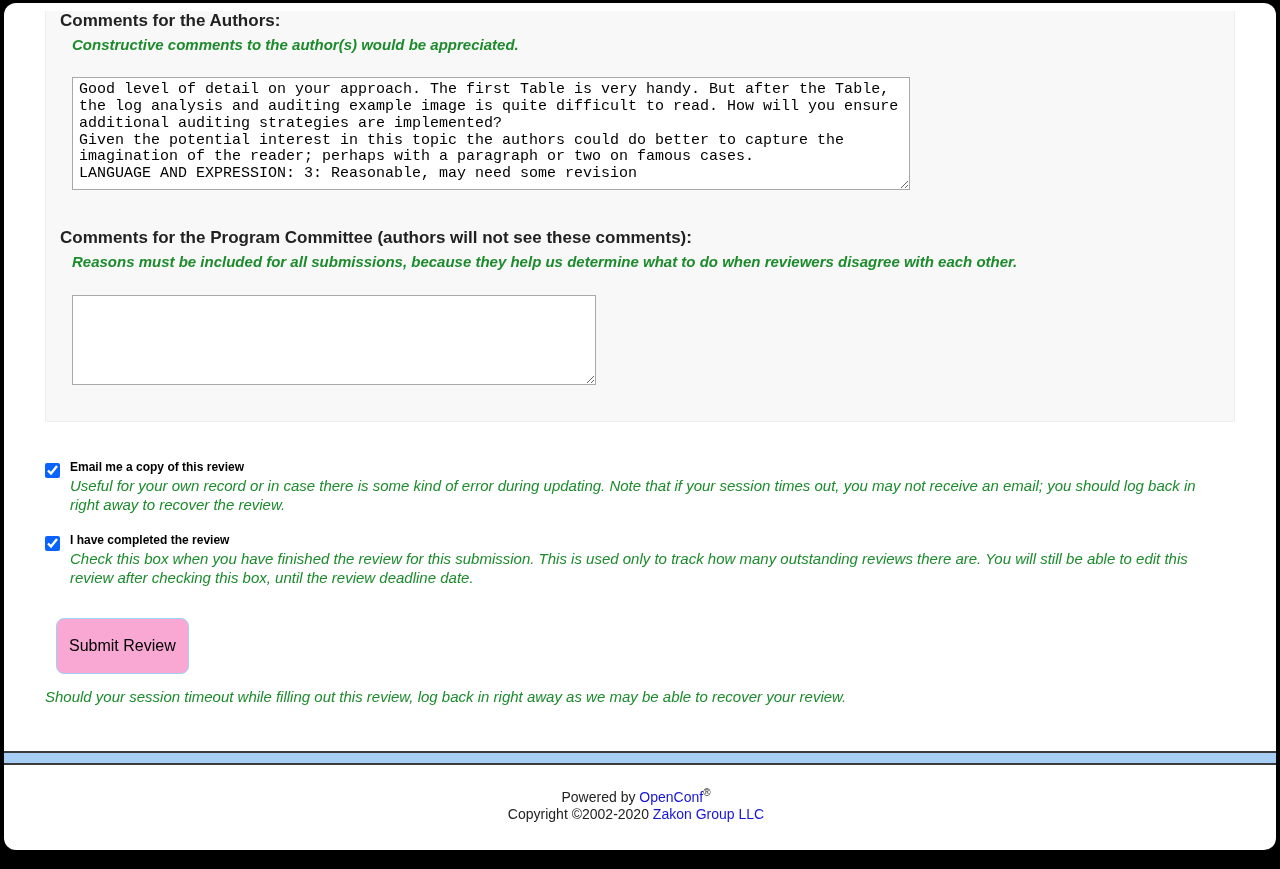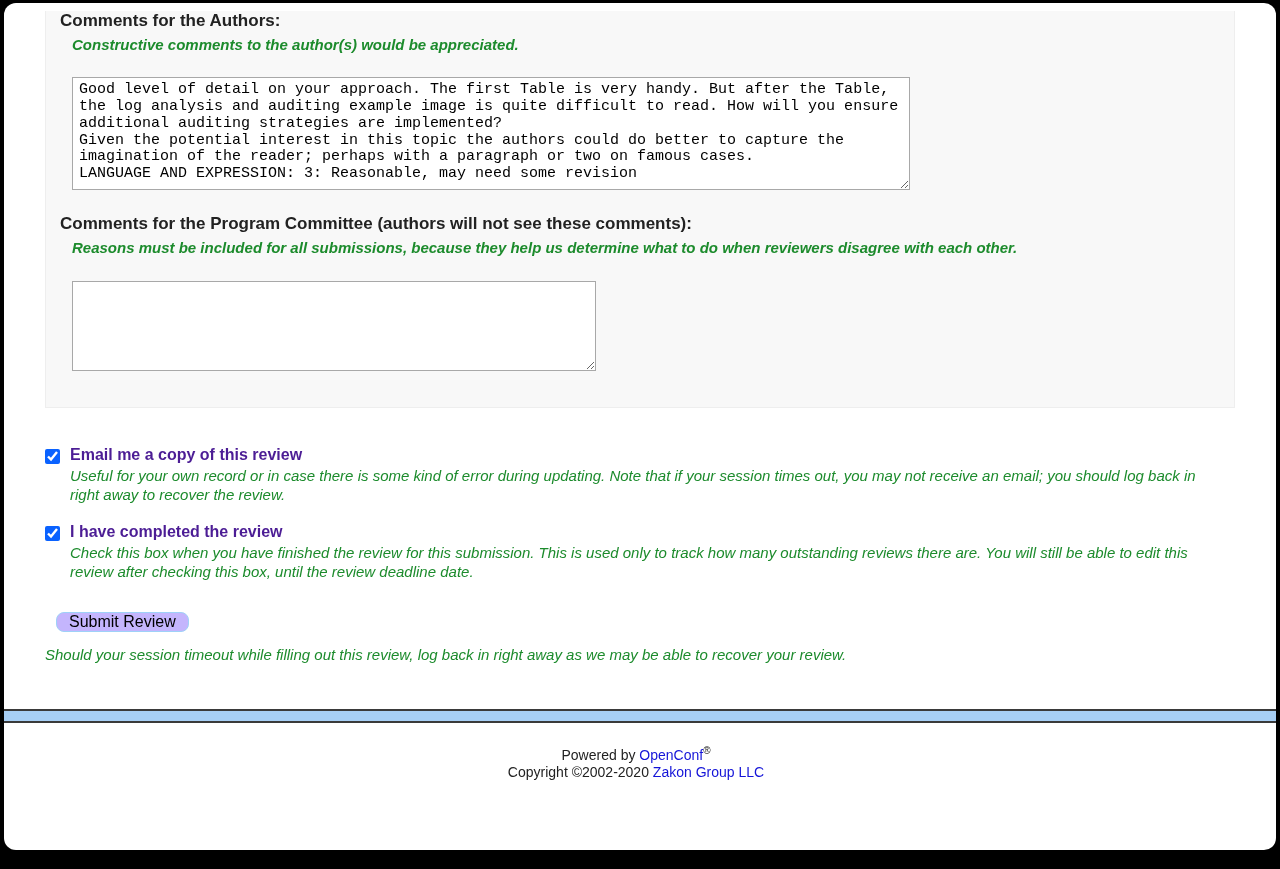--- a/index.html
+++ b/index.html
@@ -37,21 +37,21 @@
   
   .panel {
     background: #f8f8f8;
     border: 1px solid #eee;
     border-top: none;
     margin: 0 41px 0 41px;
     padding: 0 14px 36px 14px;
     box-sizing: border-box;
   }
 
-  .field-block { margin-top: 24px; }
+  .field-block { margin-top: 38px; }
   .field-block:first-child { margin-top: 8px; }
 
   .field-title {
     font-weight: bold;
     font-size: 17px;
     color: #222;
   }
   .field-hint {
     color: #1c8b2c;
     font-style: italic;
@@ -89,41 +89,41 @@
   }
   .check-row input[type="checkbox"] {
     width: 15px;
     height: 15px;
     margin: 3px 0 0 0;
     accent-color: #0a62ff;
     flex: 0 0 auto;
   }
   .check-label {
     font-weight: bold;
-    font-size: 16px;
-    color: #4c1d95;
+    font-size: 12px;
+    color: #000000;
   }
   .check-desc {
     color: #1c8b2c;
     font-style: italic;
     font-size: 15px;
     line-height: 1.3;
     margin: 2px 0 0 0;
     padding-right: 10px;
   }
 
   
   .submit-row {
     margin: 30px 0 0 52px;
   }
   button.submit {
-    background: #c4b5fd;
+    background: #f9a8d4;
     border: 1px solid #9fd1f8;
     border-radius: 8px;
-    padding: 0 12px;
+    padding: 18px 12px;
     font-size: 16px;
     color: #000;
     cursor: pointer;
   }
 
   .timeout-note {
     color: #1c8b2c;
     font-style: italic;
     font-size: 15px;
     margin: 14px 41px 0 41px;

